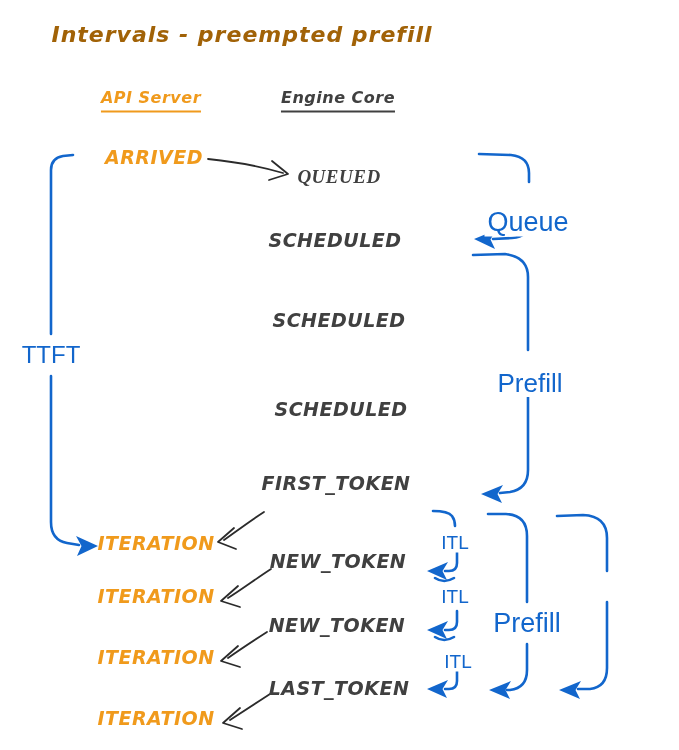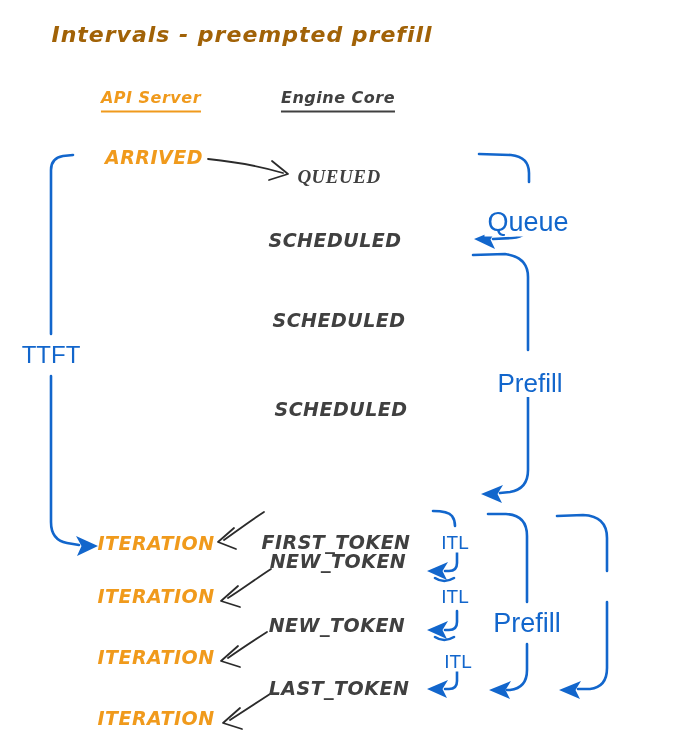--- a/index.html
+++ b/index.html
@@ -132,21 +132,21 @@
   <div class="lbl hand event api" style="left:154px;top:157px;">ARRIVED</div>
   <div class="lbl hand event api" style="left:156px;top:543px;">ITERATION</div>
   <div class="lbl hand event api" style="left:156px;top:596px;">ITERATION</div>
   <div class="lbl hand event api" style="left:156px;top:657px;">ITERATION</div>
   <div class="lbl hand event api" style="left:156px;top:718px;">ITERATION</div>
 
   <div class="lbl hand event eng" style="left:339px;top:176px;font-family:Liberation Serif, serif;">QUEUED</div>
   <div class="lbl hand event eng" style="left:335px;top:240px;">SCHEDULED</div>
   <div class="lbl hand event eng" style="left:339px;top:320px;">SCHEDULED</div>
   <div class="lbl hand event eng" style="left:341px;top:409px;">SCHEDULED</div>
-  <div class="lbl hand event eng" style="left:336px;top:542px;">FIRST_TOKEN</div>
+  <div class="lbl hand event eng" style="left:336px;top:483px;">FIRST_TOKEN</div>
   <div class="lbl hand event eng" style="left:338px;top:561px;">NEW_TOKEN</div>
   <div class="lbl hand event eng" style="left:337px;top:625px;">NEW_TOKEN</div>
   <div class="lbl hand event eng" style="left:339px;top:688px;">LAST_TOKEN</div>
 
   <div class="lbl blue sz24" style="left:51px;top:355px;">TTFT</div>
   <div class="lbl blue sz27" style="left:528px;top:196px;margin-top:26px;">Queue</div>
   <div class="lbl blue sz26" style="left:530px;top:383px;">Prefill</div>
   <div class="lbl blue sz25" style="left:455px;top:542px;">ITL</div>
   <div class="lbl blue sz25" style="left:455px;top:596px;">ITL</div>
   <div class="lbl blue sz25" style="left:458px;top:661px;">ITL</div>

